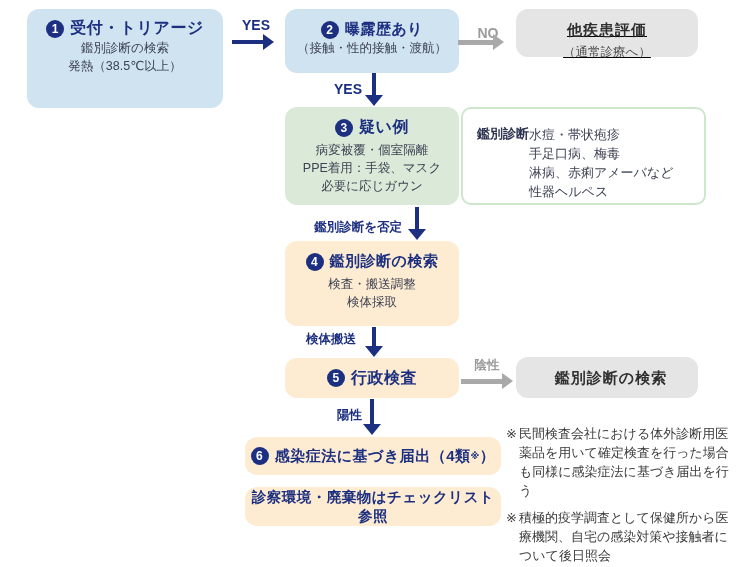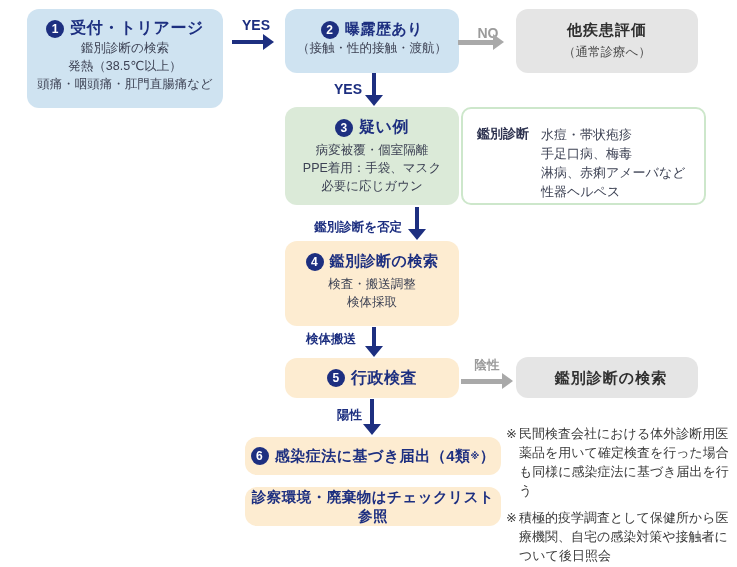--- a/index.html
+++ b/index.html
@@ -33,41 +33,40 @@
   .harrow .head{position:absolute;right:0;top:0;width:0;height:0;
     border-left:11px solid #1d2f80;border-top:8px solid transparent;border-bottom:8px solid transparent;}
   .harrow.grayc .bar{background:#a9a9a9;height:5px;top:5.5px;}
   .harrow.grayc .head{border-left-color:#a9a9a9;}
   .varrow{position:absolute;width:18px;}
   .varrow .bar{position:absolute;top:0;bottom:9px;left:7px;width:4px;background:#1d2f80;}
   .varrow .head{position:absolute;bottom:0;left:0;width:0;height:0;
     border-top:11px solid #1d2f80;border-left:9px solid transparent;border-right:9px solid transparent;}
   
   .ddx-inner{display:flex;text-align:left;padding:16px 0 0 14px;}
-  .ddx-label{font-weight:bold;color:#2e3350;font-size:13px;margin-right:12px;white-space:nowrap;}
+  .ddx-label{font-weight:bold;color:#2e3350;font-size:13px;white-space:nowrap;}
   .ddx-lines{font-size:13px;color:#3d4254;line-height:19px;}
   
   .notes{position:absolute;left:506px;top:424px;width:228px;font-size:13px;color:#3a3a3a;line-height:19px;text-align:left;}
   .note{position:relative;padding-left:13px;margin-bottom:8px;}
   .note .marker{position:absolute;left:0;top:0;}
   sup.star{font-size:9px;vertical-align:5px;}
 </style>
 </head>
 <body>
 
 <div class="canvas">
 
   <div class="box blue r12" style="left:27px;top:9px;width:196px;height:99px;padding-top:9px;">
     <div class="box-title">
       <span class="badge">1</span>
       <span>受付・トリアージ</span>
     </div>
     <div class="bline">鑑別診断の検索</div>
     <div class="bline">発熱（38.5℃以上）</div>
-    <div class="bline">頭痛・咽頭痛・肛門直腸痛など</div>
   </div>
 
   <div class="lab center" style="left:234px;top:17px;width:44px;">YES</div>
   <div class="harrow" style="left:232px;top:34px;width:42px;">
     <div class="bar"></div>
     <div class="head"></div>
   </div>
 
   <div class="box blue r12" style="left:285px;top:9px;width:174px;height:64px;padding-top:11px;">
     <div class="box-title sm">
@@ -76,21 +75,21 @@
     </div>
     <div class="bline">（接触・性的接触・渡航）</div>
   </div>
 
   <div class="lab gray center" style="left:470px;top:25px;width:36px;">NO</div>
   <div class="harrow grayc" style="left:458px;top:34px;width:46px;">
     <div class="bar"></div>
     <div class="head"></div>
   </div>
 
-  <div class="box grayb r12" style="left:516px;top:9px;width:182px;height:64px;padding-top:12px;">
+  <div class="box grayb r12" style="left:516px;top:9px;width:182px;height:48px;padding-top:12px;text-decoration:underline;">
     <div class="gtitle">他疾患評価</div>
     <div class="gsub">（通常診療へ）</div>
   </div>
 
   <div class="lab right" style="left:318px;top:81px;width:44px;">YES</div>
   <div class="varrow" style="left:365px;top:73px;height:33px;">
     <div class="bar"></div>
     <div class="head"></div>
   </div>
 

